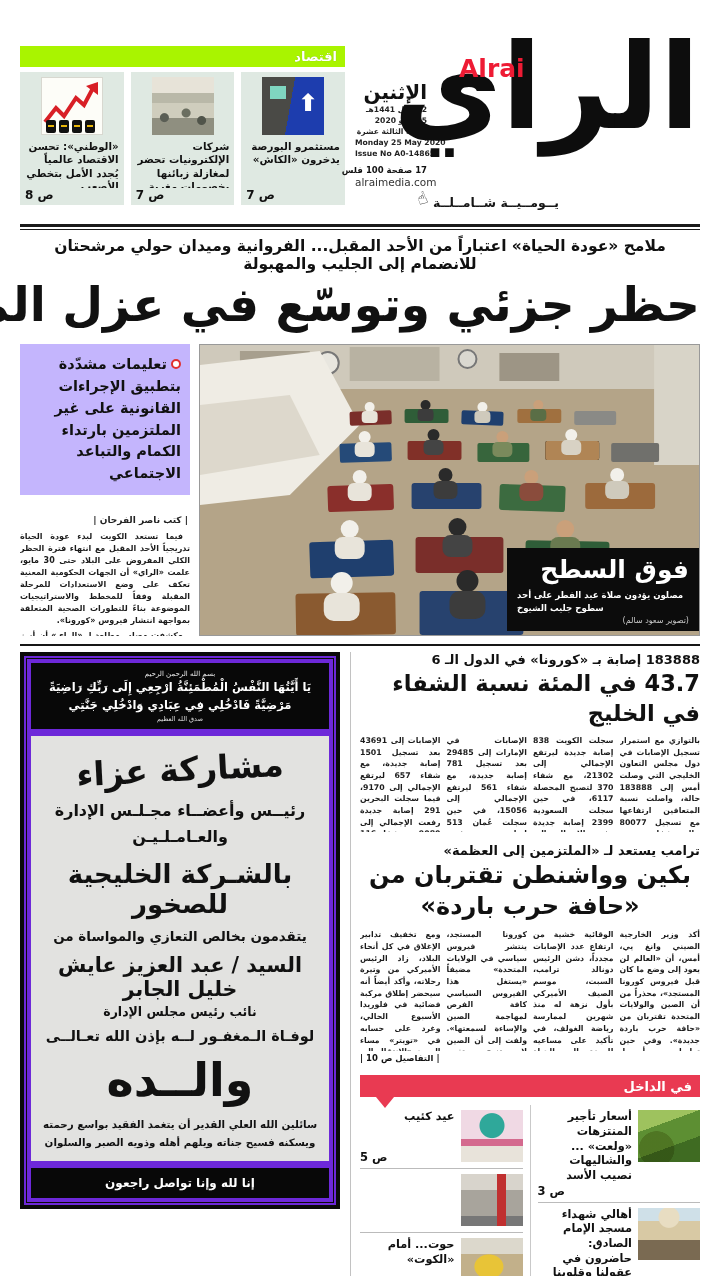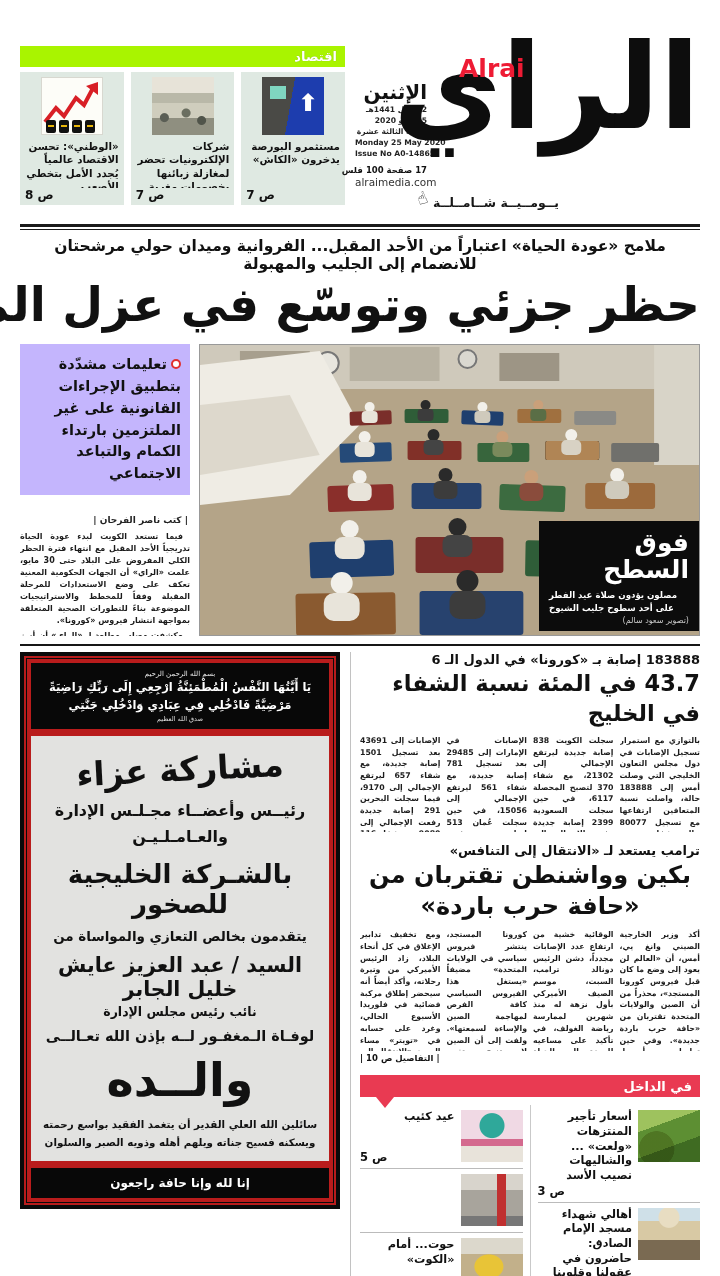--- a/index.html
+++ b/index.html
@@ -57,21 +57,21 @@
   .lead-row { display:flex; gap:9px; height:292px; }
   .lead-aside { width:170px; display:flex; flex-direction:column; }
   .hl-box { background:#c4b5fd; padding:10px 9px; font-size:14.5px; font-weight:bold; line-height:1.5; text-align:right; }
   .hl-bullet { display:inline-block; width:10px; height:10px; border:2.5px solid #e03030; border-radius:50%; background:#fff; margin-left:4px; }
   .byline { font-size:9px; font-weight:bold; text-align:right; margin:20px 2px 6px; color:#222; }
   .lead-body { font-size:8px; font-weight:bold; line-height:1.5; text-align:justify; overflow:hidden; flex:1; color:#1c1c1c; }
   .lead-body p { margin-bottom:3px; text-indent:7px; }
 
   .lead-photo-wrap { flex:1; position:relative; border:1px solid #999; background:#b7a78c; }
   .lead-photo-wrap svg { display:block; width:100%; height:100%; }
-  .photo-caption { position:absolute; left:auto; right:0; bottom:4px; width:160px; background:#0c0c0c; color:#fff; padding:8px 10px 6px; }
+  .photo-caption { position:absolute; left:auto; right:0; bottom:4px; width:192px; background:#0c0c0c; color:#fff; padding:8px 10px 6px; }
   .cap-title { font-size:25px; font-weight:bold; line-height:1.1; text-align:right; }
   .cap-text { font-size:8.6px; font-weight:bold; line-height:1.5; margin-top:5px; text-align:left; }
   .cap-credit { font-size:8px; color:#c9c9c9; text-align:right; margin-top:2px; }
 
   
   .lower-row { display:flex; gap:10px; margin-top:2px; }
   .news-col { width:350px; border-left:1px solid #c2c2c2; padding-left:9px; }
   .obit-col { flex:1; }
 
   .story .kicker { font-size:13px; font-weight:bold; text-align:right; }
@@ -107,21 +107,21 @@
      radial-gradient(circle at 50% 30%, #2fa89a 0 12px, transparent 13px),
      linear-gradient(180deg,#f0d9e4 0 55%, #d46a8e 55% 70%, #e8e3da 70%); }
   .thumb-mall { background:
      linear-gradient(90deg, transparent 0 58%, #c03030 58% 72%, transparent 72%),
      linear-gradient(180deg,#d8d4cc 0 30%, #a8a49c 30% 80%, #777 80%); }
   .thumb-whale { background:
      radial-gradient(ellipse at 45% 55%, #e8c437 0 14px, transparent 15px),
      linear-gradient(180deg,#dcd8cc 0 30%, #c2b08a 30% 100%); }
 
   
-  .obit { border:4px solid #0a0a0a; outline:1px solid #0a0a0a; outline-offset:-7px; background:#b91c1c; padding:7px; height:557px; display:flex; flex-direction:column; }
+  .obit { border:4px solid #0a0a0a; outline:1px solid #0a0a0a; outline-offset:-7px; background:#6d28d9; padding:7px; height:557px; display:flex; flex-direction:column; }
   .obit-quran-top { background:#080808; color:#fff; text-align:center; padding:7px 6px 6px; }
   .oq-bismillah { font-size:7px; color:#e8e8e8; }
   .oq-verse { font-size:11.5px; font-weight:bold; line-height:1.5; margin-top:1px; }
   .oq-sadaqa { font-size:6.5px; color:#ddd; margin-top:1px; }
   .obit-main { background:#e2e2e0; flex:1; margin-top:7px; text-align:center; padding:14px 10px 10px; display:flex; flex-direction:column; justify-content:space-between; }
   .obit-callig { font-size:33px; font-weight:bold; transform:rotate(-3deg); letter-spacing:1px; }
   .obit-line1 { font-size:16px; font-weight:bold; line-height:1.6; }
   .obit-company { font-size:26px; font-weight:bold; letter-spacing:-0.5px; }
   .obit-line3 { font-size:13.5px; font-weight:bold; }
   .obit-name { font-size:20.5px; font-weight:bold; }
@@ -304,21 +304,21 @@
         <div class="headline">43.7 في المئة نسبة الشفاء في الخليج</div>
         <div class="cols">
           <div class="col">بالتوازي مع استمرار تسجيل الإصابات في دول مجلس التعاون الخليجي التي وصلت أمس إلى 183888 حالة، واصلت نسبة المتعافين ارتفاعها مع تسجيل 80077 حالة شفاء بنسبة 43.7 في المئة. وفي الأرقام المعلنة أمس،</div>
           <div class="col">سجلت الكويت 838 إصابة جديدة ليرتفع الإجمالي إلى 21302، مع شفاء 370 لتصبح المحصلة 6117، في حين سجلت السعودية 2399 إصابة جديدة رفعت الإجمالي إلى 72560، مع شفاء 2284 بإجمالي 43520. كما ارتفعت حصيلة</div>
           <div class="col">الإصابات في الإمارات إلى 29485 بعد تسجيل 781 إصابة جديدة، مع شفاء 561 ليرتفع الإجمالي إلى 15056، في حين سجلت عُمان 513 إصابة جديدة رفعت الحصيلة إلى 7770 مع ارتفاع حالات الشفاء إلى 1933. وفي قطر ارتفعت حصيلة</div>
           <div class="col">الإصابات إلى 43691 بعد تسجيل 1501 إصابة جديدة، مع شفاء 657 ليرتفع الإجمالي إلى 9170، فيما سجلت البحرين 291 إصابة جديدة رفعت الإجمالي إلى 9080، مع شفاء 116 لتستقر الحصيلة عند 4581 حالة.</div>
         </div>
       </div>
 
       <div class="story trump">
-        <div class="kicker">ترامب يستعد لـ «الانتقال إلى التنافس»</div>
+        <div class="kicker">ترامب يستعد لـ «الملتزمين إلى العظمة»</div>
         <div class="headline center">بكين وواشنطن تقتربان من «حافة حرب باردة»</div>
         <div class="cols">
           <div class="col">أكد وزير الخارجية الصيني وانغ يي، أمس، أن «العالم لن يعود إلى وضع ما كان قبل فيروس كورونا المستجد»، محذراً من أن الصين والولايات المتحدة تقتربان من «حافة حرب باردة جديدة». وفي حين تواصل أوروبا، عودتها البطيئة إلى الوضع الطبيعي مخففة التدابير</div>
           <div class="col">الوقائية خشية من ارتفاع عدد الإصابات مجدداً، دشن الرئيس دونالد ترامب، السبت، موسم الصيف الأميركي بأول نزهة له منذ شهرين لممارسة رياضة الغولف، في تأكيد على مساعيه للعودة إلى الحياة الطبيعية في الولايات المتحدة. وقال الوزير الصيني: «إلى جانب الدمار الناجم عن فيروس</div>
           <div class="col">كورونا المستجد، ينتشر فيروس سياسي في الولايات المتحدة» مضيفاً «يستغل هذا الفيروس السياسي كافة الفرص لمهاجمة الصين والإساءة لسمعتها». ولفت إلى أن الصين لا تنوي تغيير الولايات المتحدة أو استبدالها، مضيفاً أن كلا الطرفين يستفيد من التعاون ويخسر جراء التنافس.</div>
           <div class="col">ومع تخفيف تدابير الإغلاق في كل أنحاء البلاد، زاد الرئيس الأميركي من وتيرة رحلاته، وأكد أيضاً أنه سيحضر إطلاق مركبة فضائية في فلوريدا الأسبوع الحالي، وغرد على حسابه في «تويتر» مساء السبت «الانتقال إلى العظمة»، وهو شعاره لإعادة فتح أميركا.</div>
         </div>
         <div class="details-note">| التفاصيل ص 10 |</div>
       </div>
 
@@ -384,18 +384,18 @@
           <div class="obit-company">بالشـركة الخليجية للصخور</div>
           <div class="obit-line3">يتقدمون بخالص التعازي والمواساة من</div>
           <div>
             <div class="obit-name">السيد / عبد العزيز عايش خليل الجابر</div>
             <div class="obit-title">نائب رئيس مجلس الإدارة</div>
           </div>
           <div class="obit-line4">لوفـاة الـمغفـور لــه بإذن الله تعـالــى</div>
           <div class="obit-deceased">والــده</div>
           <div class="obit-prayer">سائلين الله العلي القدير أن يتغمد الفقيد بواسع رحمته ويسكنه فسيح جناته ويلهم أهله وذويه الصبر والسلوان</div>
         </div>
-        <div class="obit-quran-bottom">إنا لله وإنا حافة راجعون</div>
+        <div class="obit-quran-bottom">إنا لله وإنا تواصل راجعون</div>
       </div>
     </div>
   </div>
 
 </div>
 
 </body></html>

